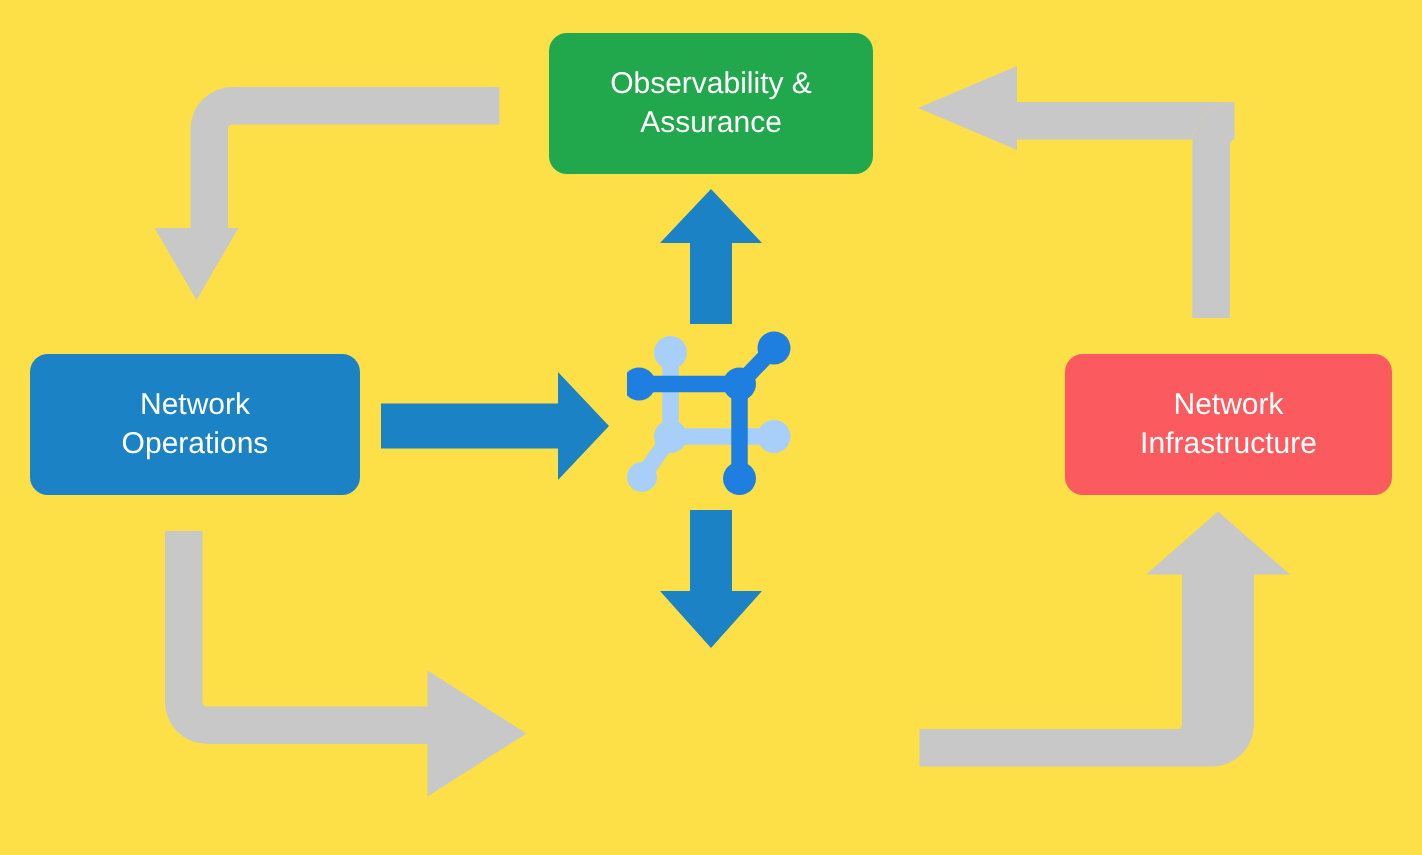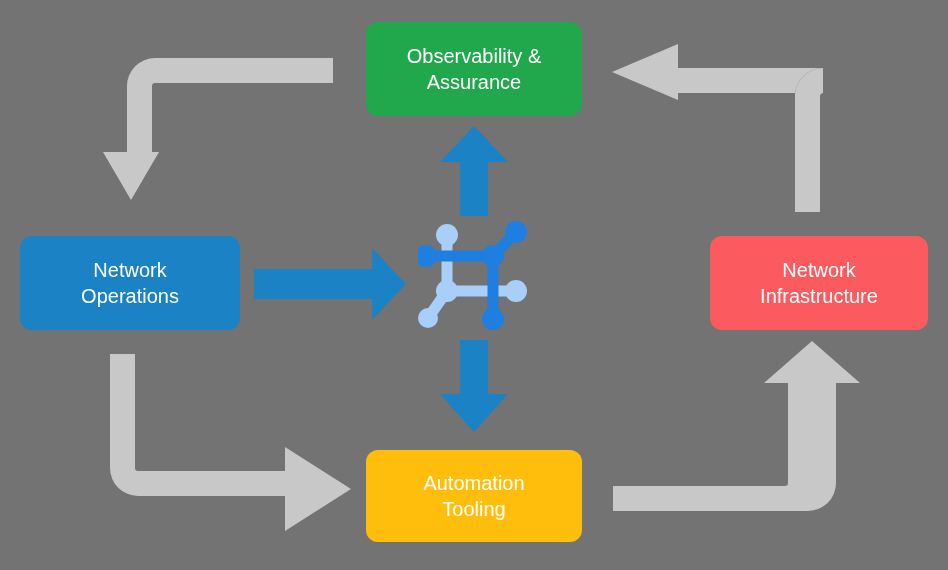--- a/index.html
+++ b/index.html
@@ -59,21 +59,21 @@
     position: absolute;
     left: 418px;
     top: 218px;
     width: 118px;
     height: 118px;
   }
 </style>
 </head>
 <body style="background: rgb(0, 0, 0);">
 
-<div id="canvas" style="background: #737373;">
+<div id="canvas" style="background: #fde047;">
 
   <svg id="diagram-svg" viewBox="0 0 948 570">
 
     <path fill="#C8C8C8" d="M 333 58
              L 155 58
              A 28 28 0 0 0 127 86
              L 127 152
              L 103 152
              L 131 200
              L 159 152
@@ -186,16 +186,14 @@
 
   <div class="node-box" id="node-observability" style="background: rgb(33, 167, 76);">Observability &amp;
 Assurance</div>
 
   <div class="node-box" id="node-network-operations" style="background: rgb(27, 130, 198);">Network
 Operations</div>
 
   <div class="node-box" id="node-network-infrastructure" style="background: rgb(251, 90, 94);">Network
 Infrastructure</div>
 
-  <div class="node-box" id="node-automation-tooling" style="background: rgb(255, 190, 11);">Automation
-Tooling</div>
 
 </div>
 
 </body></html>

